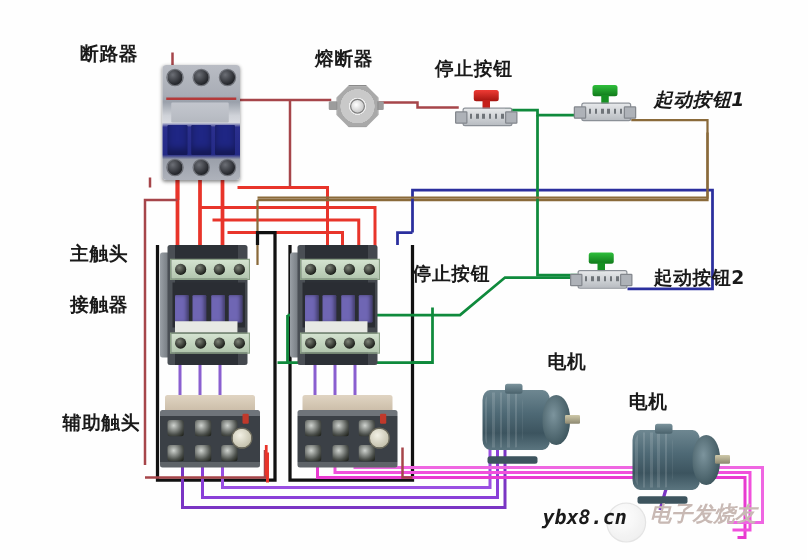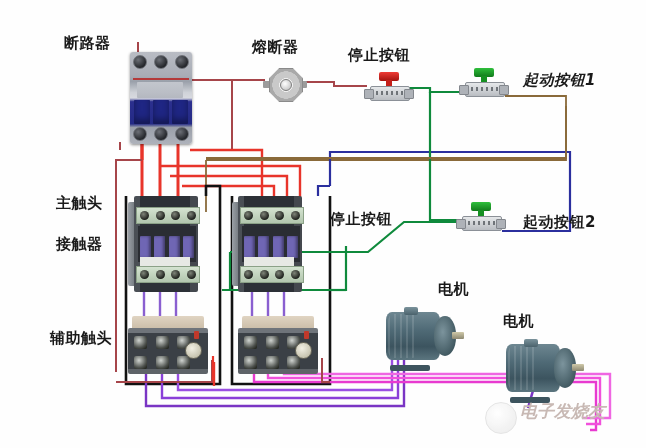--- a/index.html
+++ b/index.html
@@ -368,15 +368,16 @@
   <div class="lbl" style="left:523px;top:73px;font-style:italic;">起动按钮1</div>
   <div class="lbl" style="left:56px;top:196px;">主触头</div>
   <div class="lbl" style="left:56px;top:237px;">接触器</div>
   <div class="lbl" style="left:330px;top:212px;">停止按钮</div>
   <div class="lbl" style="left:523px;top:215px;">起动按钮2</div>
   <div class="lbl" style="left:50px;top:331px;">辅助触头</div>
   <div class="lbl" style="left:438px;top:282px;">电机</div>
   <div class="lbl" style="left:503px;top:314px;">电机</div>
 
   <div class="wm wmdisc"></div>
+  <div class="wm wm1">ybx8.cn</div>
   <div class="wm wm2">电子发烧友</div>
 
 </div>
 
 </body></html>

